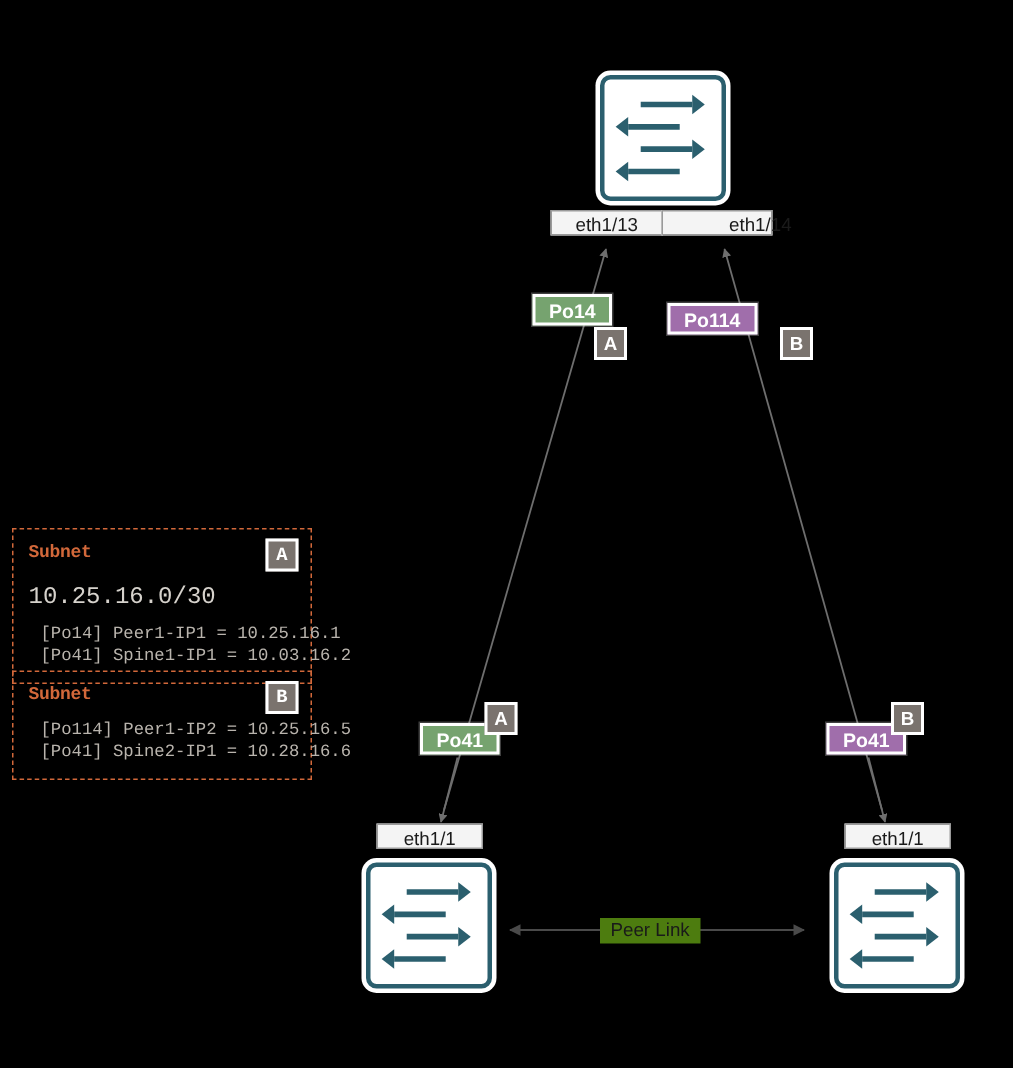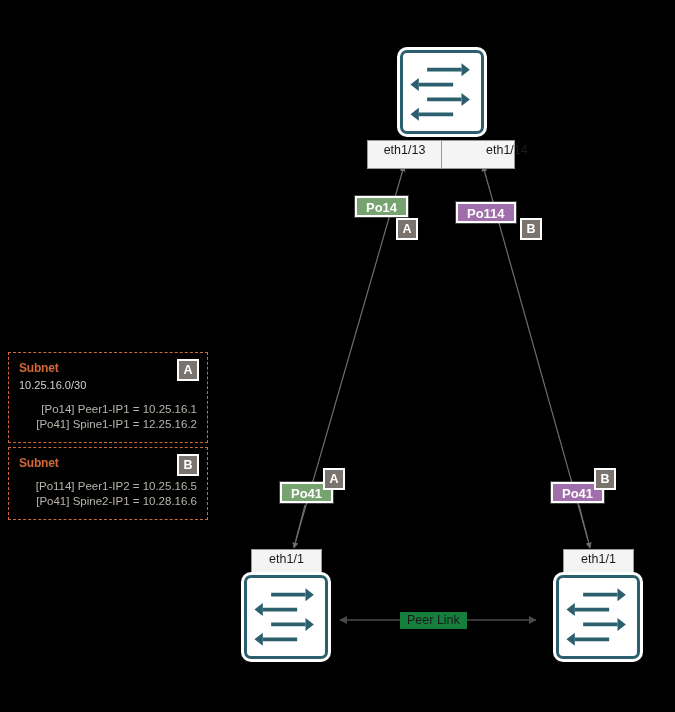--- a/index.html
+++ b/index.html
@@ -46,21 +46,21 @@
 
   
   .port {
     position: absolute;
     box-sizing: border-box;
     background: #f4f4f4;
     border: 1px solid #9a9a9a;
     color: #1a1a1a;
     font-size: 12.5px;
     line-height: 19px;
-    height: 29px;
+    height: 17px;
     text-align: center;
     white-space: nowrap;
     padding: 0 8px;
   }
 
   
   .po {
     position: absolute;
     box-sizing: border-box;
     height: 21px;
@@ -88,50 +88,51 @@
     color: #ffffff;
     font-size: 12.5px;
     font-weight: 700;
     line-height: 18px;
     text-align: center;
   }
 
   
   .peer-link-label {
     position: absolute;
-    background: #15803d;
+    background: #4d7c0f;
     color: #1a1a1a;
     font-size: 12.5px;
     line-height: 17px;
     height: 17px;
     padding: 0 7px;
     white-space: nowrap;
   }
 
   
   .subnet-box {
     position: absolute;
     box-sizing: border-box;
     width: 200px;
     border: 1px dashed #d2683a;
     background: transparent;
     padding: 8px 10px 10px 10px;
+    font-family: Liberation Mono, monospace;
   }
   .subnet-title {
     color: #d2683a;
     font-size: 12px;
     font-weight: 700;
     line-height: 14px;
     letter-spacing: -0.2px;
   }
   .subnet-cidr {
     color: #d6d2cc;
-    font-size: 11px;
+    font-size: 16px;
     line-height: 15px;
-    margin-top: 3px;
+    margin-top: 16px;
   }
   .subnet-rows {
     margin-top: 9px;
     padding-left: 8px;
     text-align: right;
   }
   .subnet-row {
     color: #b9b4ad;
     font-size: 11.5px;
     line-height: 15px;
@@ -193,21 +194,21 @@
       </g>
     </svg>
   </div>
 
   <div class="port" style="left:367px; top:140px; width:75px;">eth1/13</div>
   <div class="port" style="left:441px; top:140px; width:74px;padding-left:44px;">eth1/14</div>
 
   <div class="po green" style="left:355px; top:196px;">Po14</div>
   <div class="badge" style="left:396px; top:218px;">A</div>
 
-  <div class="po purple" style="left:456px; top:202px;">Po114</div>
+  <div class="po purple" style="left:445px; top:202px;">Po114</div>
   <div class="badge" style="left:520px; top:218px;">B</div>
 
   <div class="po green" style="left:280px; top:482px;">Po41</div>
   <div class="badge" style="left:323px; top:468px;">A</div>
 
   <div class="po purple" style="left:551px; top:482px;">Po41</div>
   <div class="badge" style="left:594px; top:468px;">B</div>
 
   <div class="port" style="left:251px; top:549px; width:71px;">eth1/1</div>
 
@@ -247,21 +248,21 @@
     </svg>
   </div>
 
   <div class="peer-link-label" style="left:400px; top:612px;">Peer Link</div>
 
   <div class="subnet-box" style="left:8px; top:352px;">
     <div class="subnet-title">Subnet</div>
     <div class="subnet-cidr">10.25.16.0/30</div>
     <div class="subnet-rows">
       <div class="subnet-row">[Po14] Peer1-IP1 = 10.25.16.1</div>
-      <div class="subnet-row">[Po41] Spine1-IP1 = 12.25.16.2</div>
+      <div class="subnet-row">[Po41] Spine1-IP1 = 10.03.16.2</div>
     </div>
     <div class="badge subnet-badge">A</div>
   </div>
 
   <div class="subnet-box" style="left:8px; top:447px;">
     <div class="subnet-title">Subnet</div>
     <div class="subnet-rows">
       <div class="subnet-row">[Po114] Peer1-IP2 = 10.25.16.5</div>
       <div class="subnet-row">[Po41] Spine2-IP1 = 10.28.16.6</div>
     </div>

